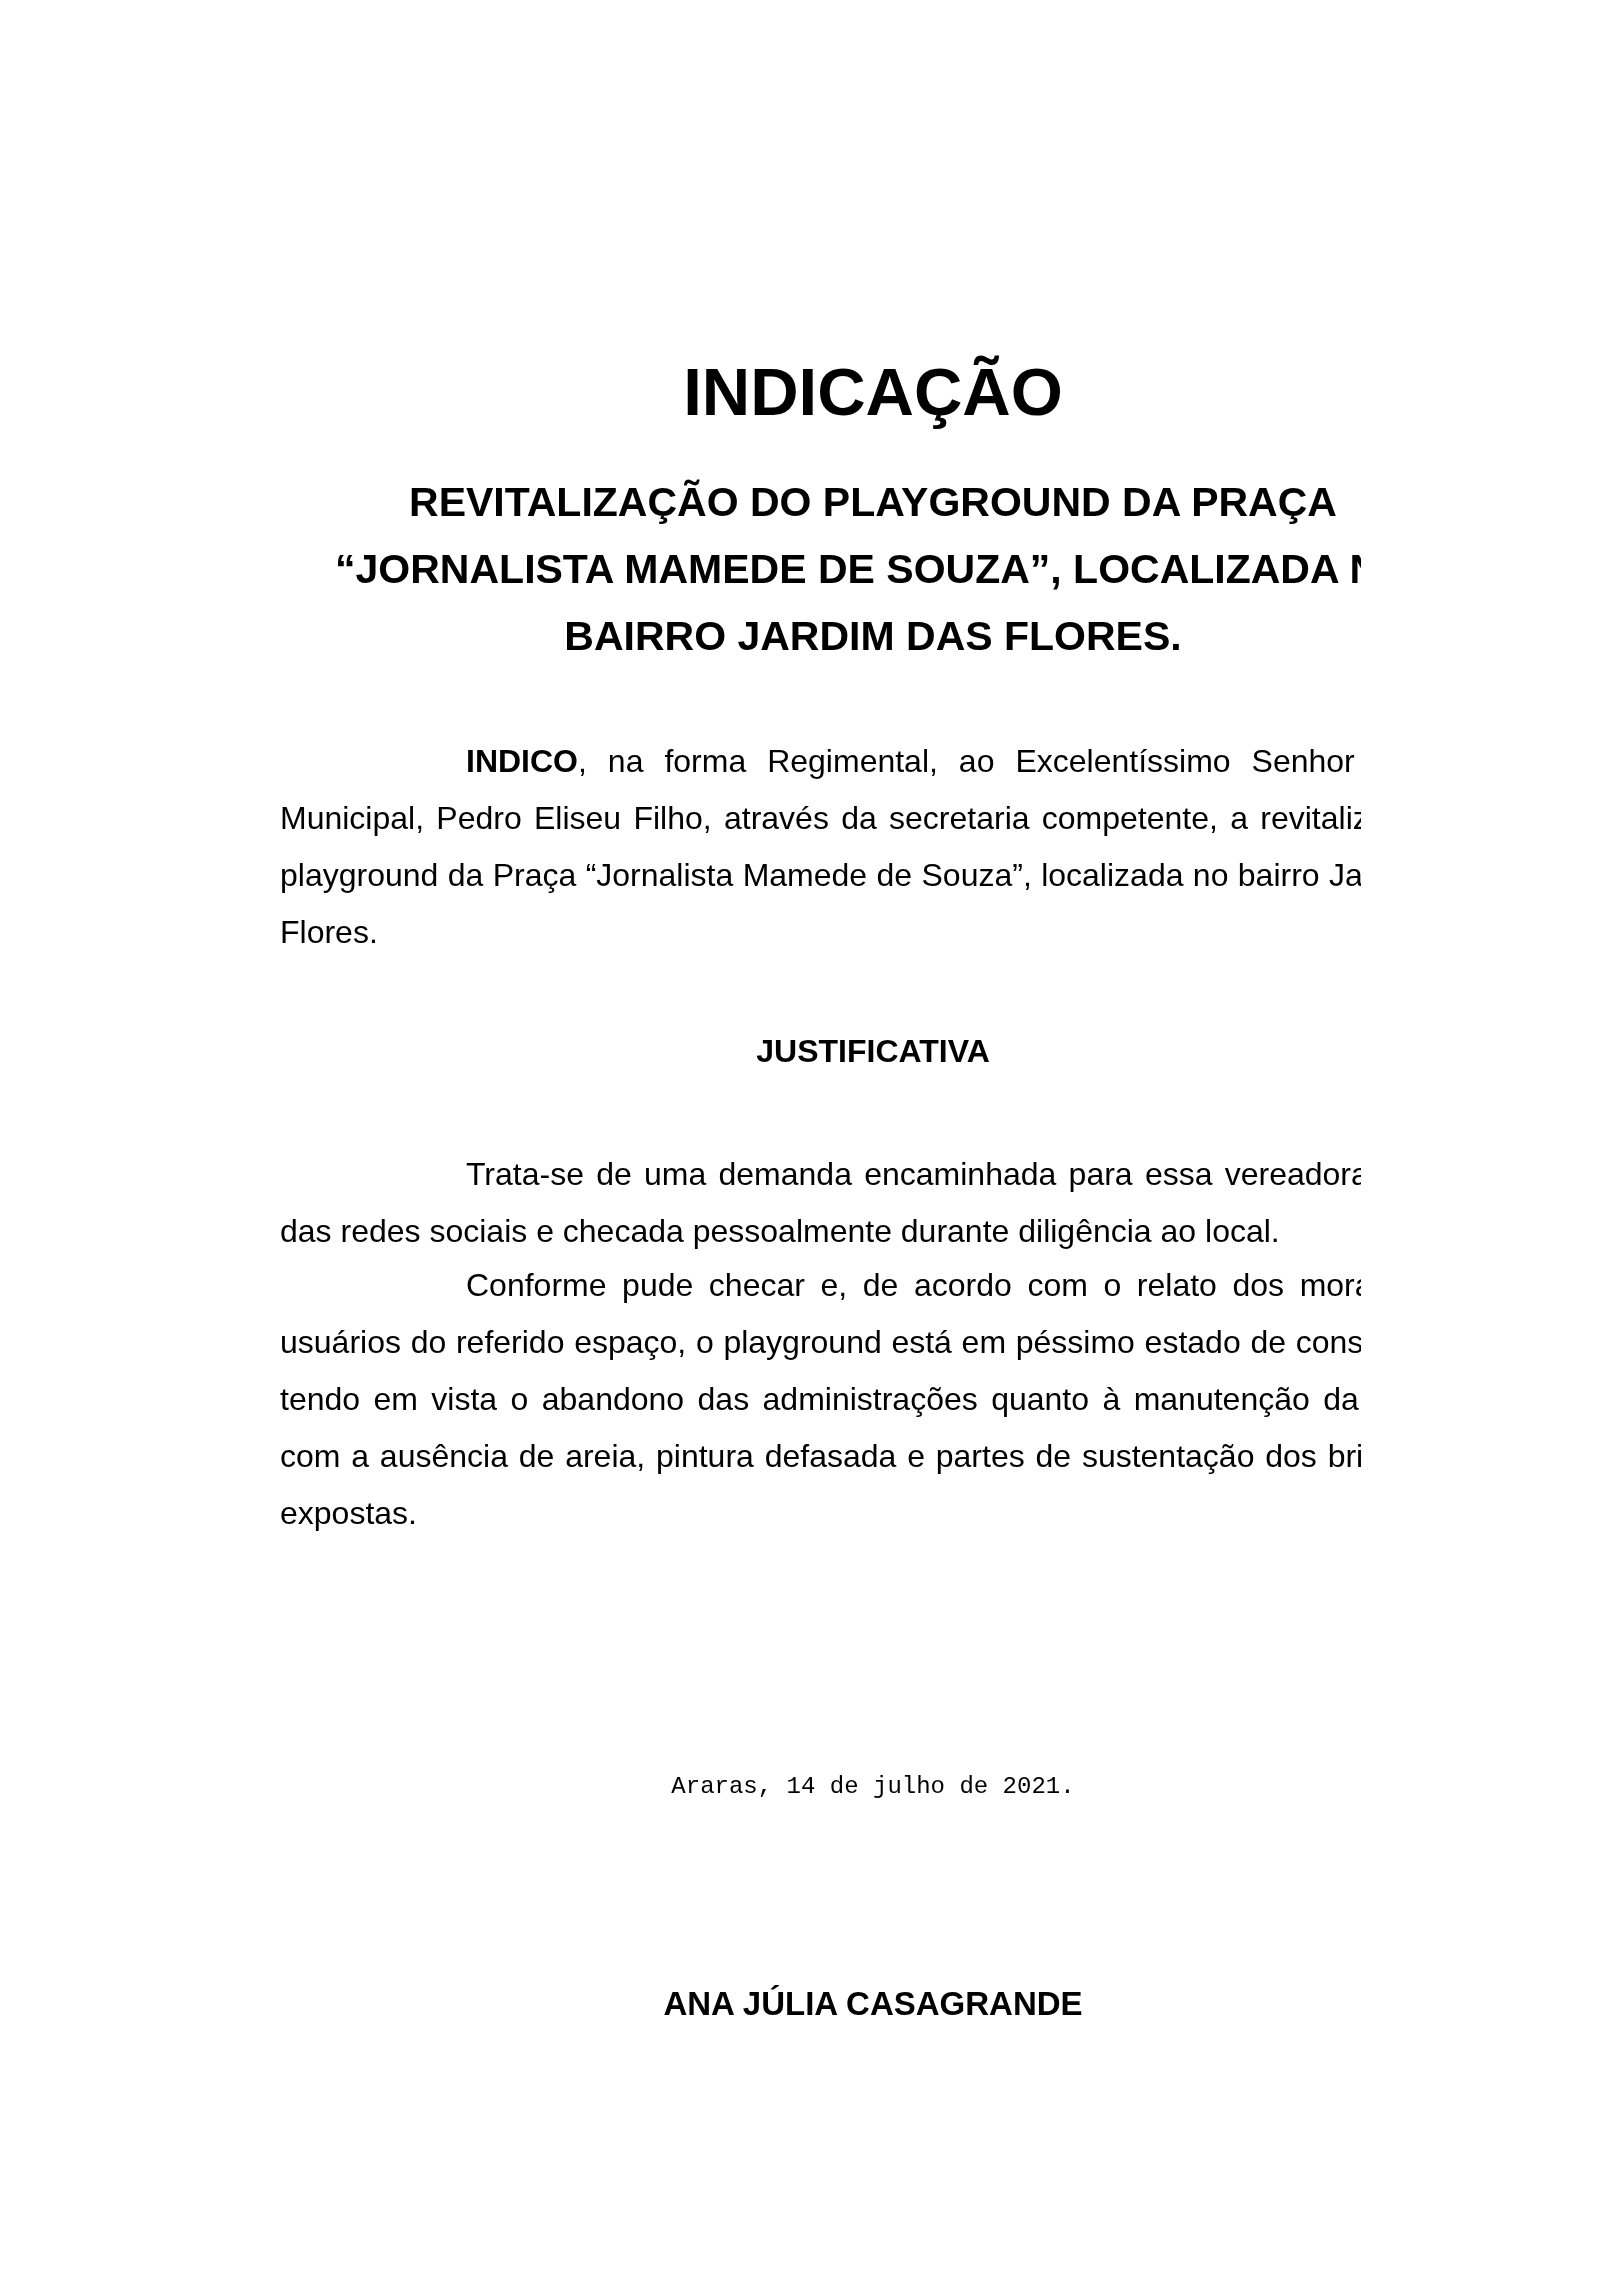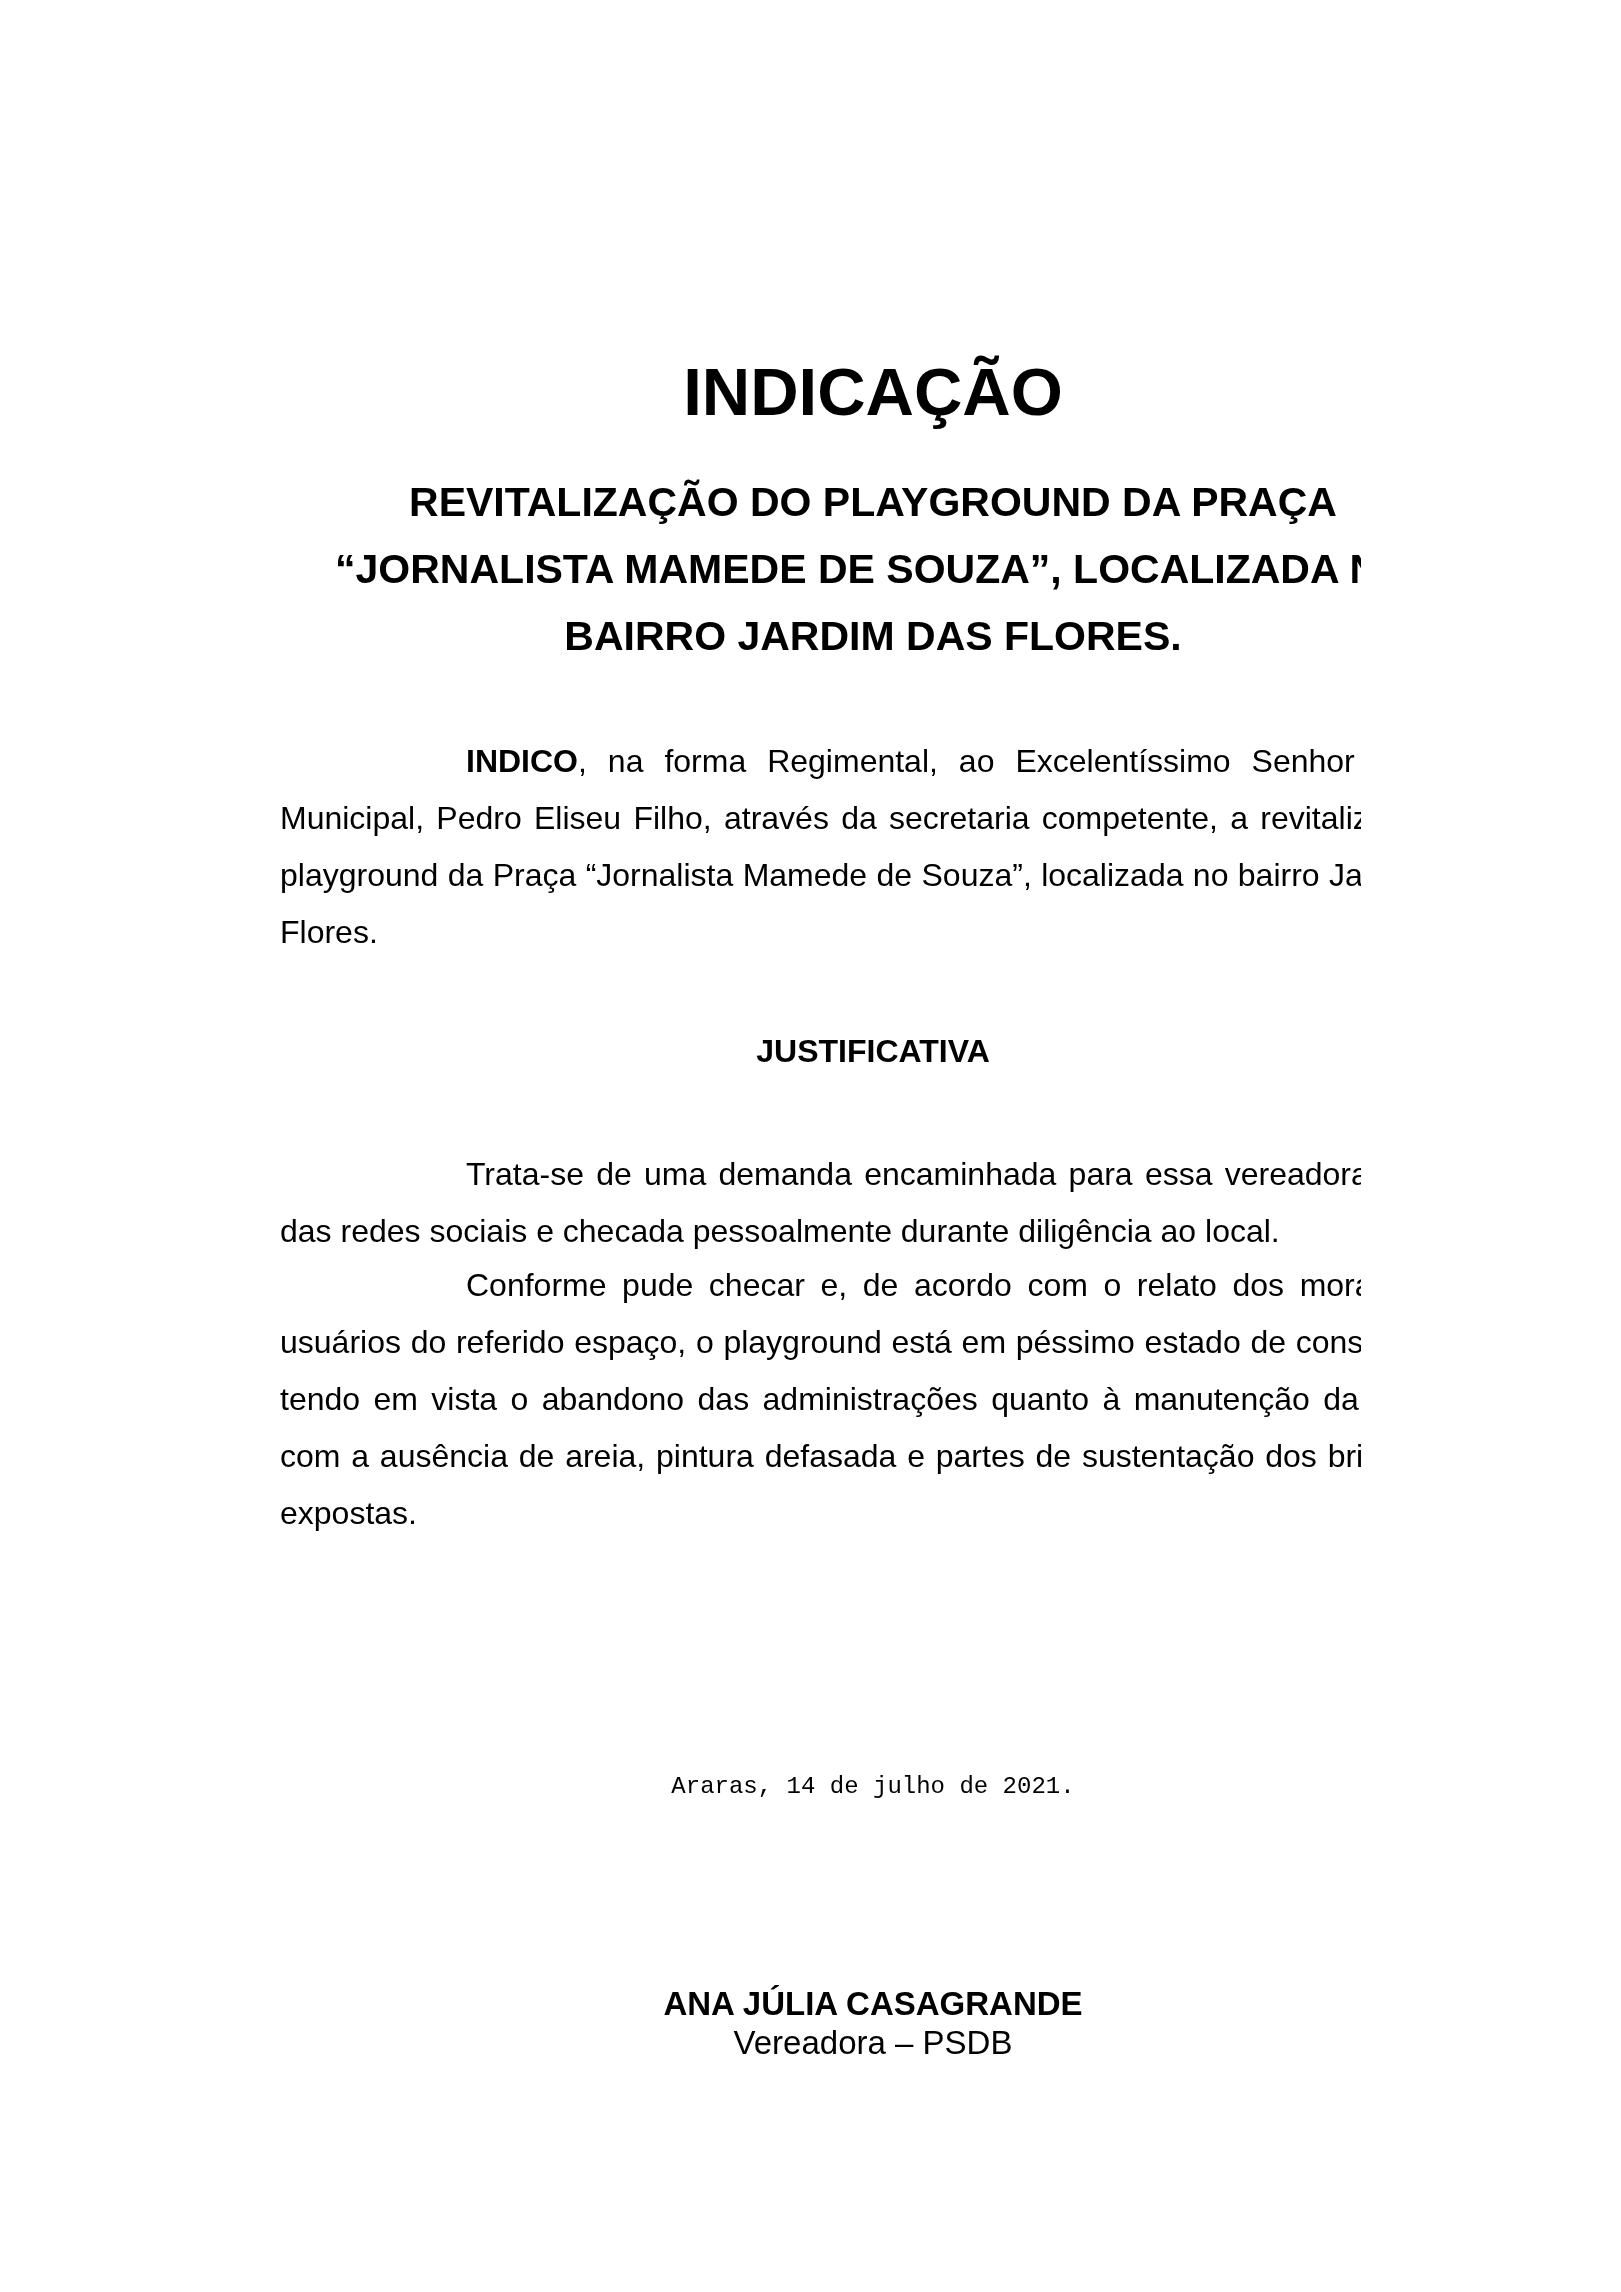--- a/index.html
+++ b/index.html
@@ -112,19 +112,18 @@
 
   <p class="body-par par-2">Trata-se de uma demanda encaminhada para essa vereadora através das redes sociais e checada pessoalmente durante diligência ao local.</p>
 
   <p class="body-par par-3">Conforme pude checar e, de acordo com o relato dos moradores e usuários do referido espaço, o playground está em péssimo estado de conservação, tendo em vista o abandono das administrações quanto à manutenção da mesma, com a ausência de areia, pintura defasada e partes de sustentação dos brinquedos expostas.</p>
 
 
   <div class="date-line">Araras, 14 de julho de 2021.</div>
 
   <div class="signature">
     <div class="sig-name">ANA JÚLIA CASAGRANDE</div>
-    <div class="sig-role">Vereadora – PSDB</div>
   </div>
 
   <div class="protocol-stamp">PROTOCOLO 4653/2021 – 15/07/2021 10:43</div>
 
 </div>
 
 
 </body></html>

